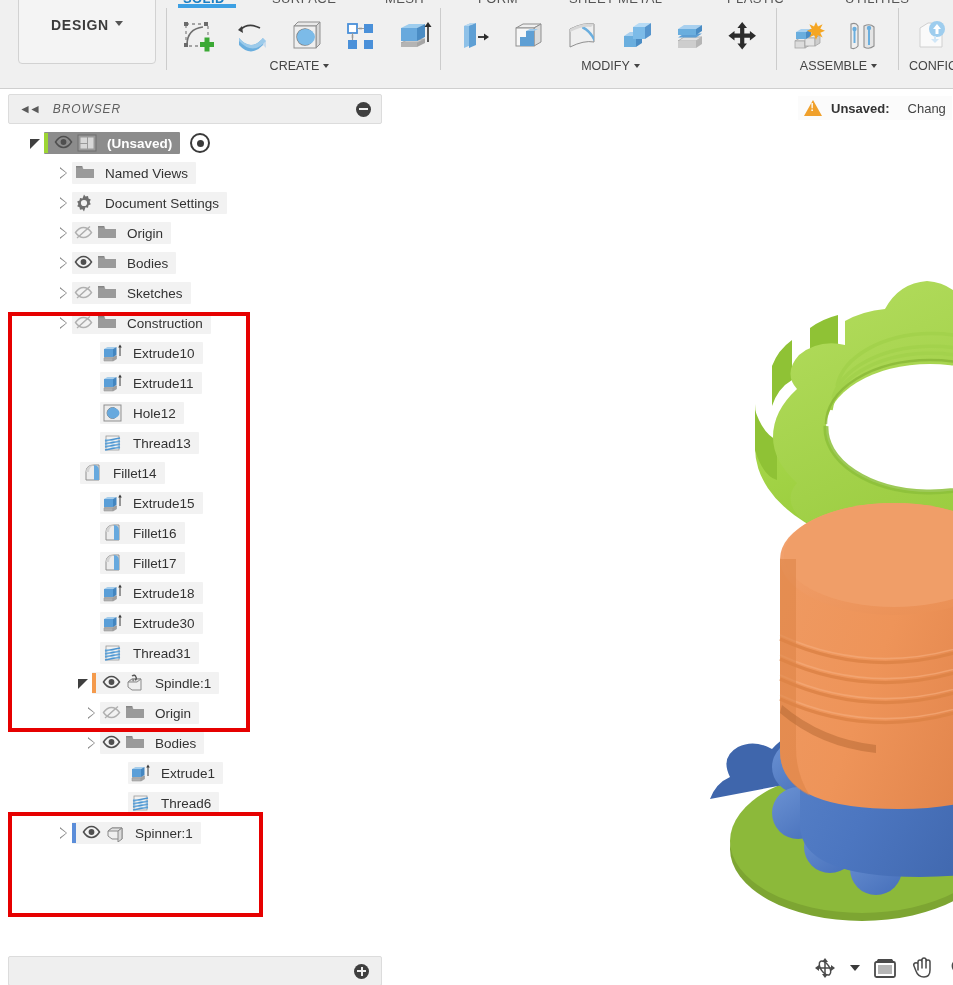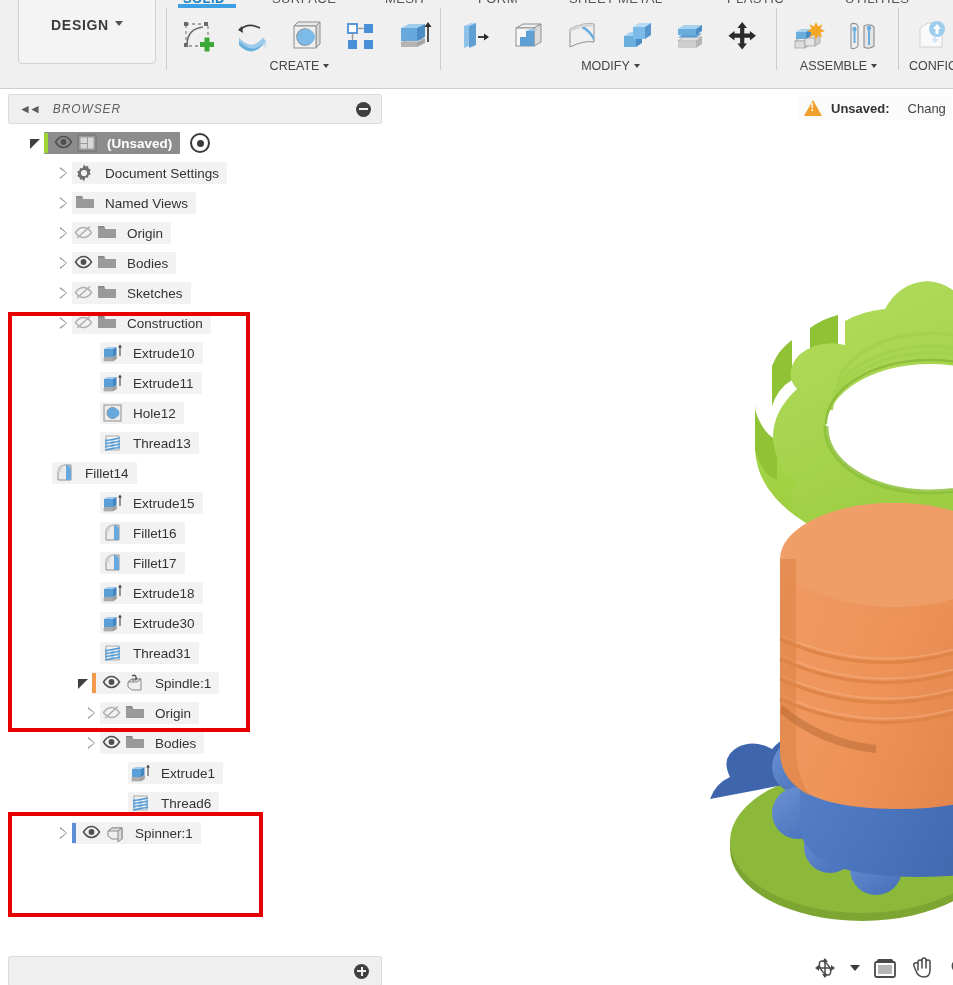--- a/index.html
+++ b/index.html
@@ -530,38 +530,38 @@
           <span class="lbl">(Unsaved)</span>
         </span>
         <span class="radio">
           <i></i>
         </span>
       </div>
       <div class="row" style="padding-left: 56px;">
         <span class="arrow closed"></span>
         <span class="hit">
           <span class="icn">
+            <svg width="20" height="16" viewBox="0 0 20 16">
+              <path d="M1 3 l6 0 l1.5 2 l10.5 0 l0 9 l-18 0 Z" fill="#9a9a9a"></path>
+              <path d="M1 2 l6 0 l1.2 1.6 l-7.2 0 Z" fill="#868686"></path>
+            </svg>
+          </span>
+          <span class="lbl">Named Views</span>
+        </span>
+      </div>
+      <div class="row" style="padding-left: 56px;">
+        <span class="arrow closed"></span>
+        <span class="hit">
+          <span class="icn">
             <svg width="18" height="18" viewBox="0 0 18 18">
               <path d="M9 0.5 l1.5 2.1 l2.5 -.6 l.5 2.5 l2.3 1.1 l-1.2 2.3 l1.2 2.3 l-2.3 1.1 l-.5 2.5 l-2.5 -.6 L9 17.5 l-1.5 -2.3 l-2.5 .6 l-.5 -2.5 l-2.3 -1.1 l1.2 -2.3 l-1.2 -2.3 l2.3 -1.1 l.5 -2.5 l2.5 .6 Z" fill="#6e6e6e"></path>
               <circle cx="9" cy="9" r="3.1" fill="#f2f2f2"></circle>
             </svg>
           </span>
           <span class="lbl">Document Settings</span>
-        </span>
-      </div>
-      <div class="row" style="padding-left: 56px;">
-        <span class="arrow closed"></span>
-        <span class="hit">
-          <span class="icn">
-            <svg width="20" height="16" viewBox="0 0 20 16">
-              <path d="M1 3 l6 0 l1.5 2 l10.5 0 l0 9 l-18 0 Z" fill="#9a9a9a"></path>
-              <path d="M1 2 l6 0 l1.2 1.6 l-7.2 0 Z" fill="#868686"></path>
-            </svg>
-          </span>
-          <span class="lbl">Named Views</span>
         </span>
       </div>
       <div class="row" style="padding-left: 56px;">
         <span class="arrow closed"></span>
         <span class="hit">
           <span class="eye">
             <svg width="19" height="14" viewBox="0 0 19 14">
               <path d="M9.5 2.5 C14 2.5 17.5 7.5 17.5 7.5 S14 12.5 9.5 12.5 S1.5 7.5 1.5 7.5 S5 2.5 9.5 2.5 Z" fill="none" stroke="#b0b0b0" stroke-width="1.4"></path>
               <path d="M3 13 L16 1.5" stroke="#b0b0b0" stroke-width="1.4"></path>
               <path d="M5 11.5 L14 3" stroke="#b0b0b0" stroke-width="1"></path>
@@ -697,21 +697,21 @@
               <g stroke="#7fb8e3" stroke-width="1" fill="none">
                 <path d="M2 5.5 L17 8.5"></path>
                 <path d="M2 8.5 L17 11.5"></path>
                 <path d="M2 11.5 L17 14.5"></path>
               </g>
             </svg>
           </span>
           <span class="lbl">Thread13</span>
         </span>
       </div>
-      <div class="row" style="padding-left: 36px;">
+      <div class="row" style="padding-left: 64px;">
         <span class="arrow "></span>
         <span class="hit">
           <span class="icn">
             <svg width="20" height="18" viewBox="0 0 20 18">
               <path d="M3 16 l0 -8 q0 -7 8 -7 l5 0 l0 15 Z" fill="#ececec" stroke="#8f8f8f" stroke-width="1"></path>
               <path d="M11 1 q5 0 5 6 l0 9 l-5 0 Z" fill="#67a9de"></path>
               <path d="M3 8 q0 -7 8 -7 q-5 2 -5 7 Z" fill="#d4d4d4"></path>
             </svg>
           </span>
           <span class="lbl">Fillet14</span>

